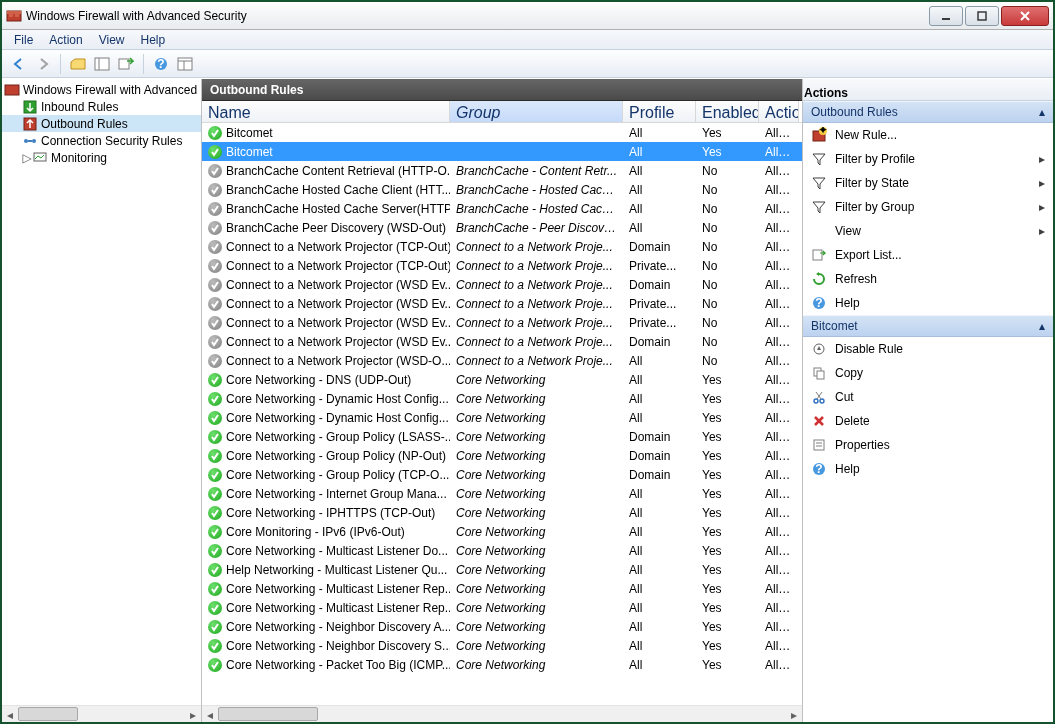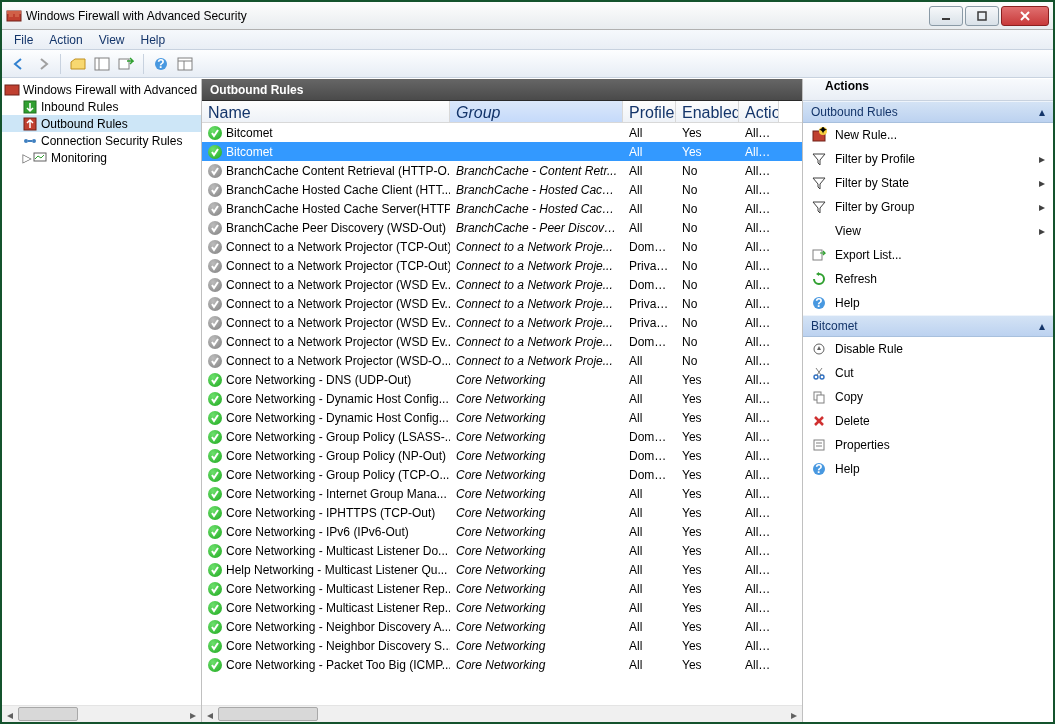--- a/index.html
+++ b/index.html
@@ -56,31 +56,31 @@
 .r-icon { width: 14px; height: 14px; border-radius: 50%; flex-shrink: 0; display: flex; align-items: center; justify-content: center; }
 .r-icon.enabled { background: radial-gradient(circle at 35% 30%, #6de06d, #1ea81e); }
 .r-icon.disabled { background: radial-gradient(circle at 35% 30%, #bcbcbc, #808080); }
 .r-icon svg { display: block; }
 .list-hscroll { height: 17px; border-top: 1px solid #e4e4e4; background: #f0f0f0; position: relative; }
 .list-hscroll .tbar { position: absolute; left: 16px; top: 1px; width: 100px; height: 14px; background: #d8d8d8; border: 1px solid #a8a8a8; border-radius: 2px; }
 .list-hscroll .arrow { position: absolute; top: 0; width: 16px; height: 17px; display: flex; align-items: center; justify-content: center; color: #606060; }
 .list-hscroll .arrow.r { right: 0; }
 
 
-.actions-header { height: 22px; background: linear-gradient(#f8fafd,#e9eef5); border-bottom: 1px solid #c8d2df; display: flex; align-items: flex-start; padding: 0 22px; font-weight: bold; }
+.actions-header { height: 22px; background: linear-gradient(#f8fafd,#e9eef5); border-bottom: 1px solid #c8d2df; display: flex; align-items: flex-end; padding: 0 1px; font-weight: bold; }
 .actions-sect-h { height: 22px; background: linear-gradient(#d4e3f5,#bcd2f0); border-bottom: 1px solid #a8c0dd; display: flex; align-items: center; padding: 0 8px; color: #14356a; justify-content: space-between; border-top: 1px solid #eef4fb; }
 .actions-list { display: flex; flex-direction: column; }
 .action-item { display: flex; align-items: center; height: 24px; padding: 0 8px; gap: 8px; cursor: default; }
 .action-item .a-icon { width: 16px; height: 16px; flex-shrink: 0; display: flex; align-items: center; justify-content: center; }
 .action-item .arrow-r { margin-left: auto; color: #404040; }
 
 
 .w-name { width: 248px; }
 .w-group { width: 173px; font-style: italic; }
-.w-profile { width: 53px; }
+.w-profile { width: 73px; }
 .w-enabled { width: 63px; }
 .w-action { width: 40px; }
 </style>
 </head>
 <body>
 
 <div class="window">
 
   <div class="titlebar">
     <span class="icon">
@@ -517,21 +517,21 @@
             <div class="cell w-enabled">Yes</div>
             <div class="cell w-action">Allow</div>
           </div>
           <div class="rule-row">
             <div class="cell name w-name">
               <span class="r-icon enabled">
                 <svg width="10" height="10">
                   <path d="M2 5 L4 8 L8 2" fill="none" stroke="#fff" stroke-width="2"></path>
                 </svg>
               </span>
-              <span>Core Networking - IPv6 (IPv6-Out)</span>
+              <span>Core Monitoring - IPv6 (IPv6-Out)</span>
             </div>
             <div class="cell w-group">Core Networking</div>
             <div class="cell w-profile">All</div>
             <div class="cell w-enabled">Yes</div>
             <div class="cell w-action">Allow</div>
           </div>
           <div class="rule-row">
             <div class="cell name w-name">
               <span class="r-icon enabled">
                 <svg width="10" height="10">
@@ -726,40 +726,40 @@
               <svg width="14" height="14">
                 <circle cx="7" cy="7" r="5" fill="#fff" stroke="#606060"></circle>
                 <path d="M7 4 L5 8 L9 8 Z" fill="#606060"></path>
               </svg>
             </span>
             <span>Disable Rule</span>
           </div>
         <div class="action-item">
             <span class="a-icon">
               <svg width="14" height="14">
+                <rect x="2" y="2" width="7" height="8" fill="#fff" stroke="#808080"></rect>
+                <rect x="5" y="5" width="7" height="8" fill="#fff" stroke="#808080"></rect>
+              </svg>
+            </span>
+            <span>Copy</span>
+          </div>
+        <div class="action-item">
+            <span class="a-icon">
+              <svg width="14" height="14">
                 <circle cx="4" cy="11" r="2" fill="none" stroke="#3070c0" stroke-width="1.4"></circle>
                 <circle cx="10" cy="11" r="2" fill="none" stroke="#3070c0" stroke-width="1.4"></circle>
                 <line x1="5" y1="9" x2="10" y2="2" stroke="#808080"></line>
                 <line x1="9" y1="9" x2="4" y2="2" stroke="#808080"></line>
               </svg>
             </span>
             <span>Cut</span>
           </div>
         <div class="action-item">
             <span class="a-icon">
               <svg width="14" height="14">
-                <rect x="2" y="2" width="7" height="8" fill="#fff" stroke="#808080"></rect>
-                <rect x="5" y="5" width="7" height="8" fill="#fff" stroke="#808080"></rect>
-              </svg>
-            </span>
-            <span>Copy</span>
-          </div>
-        <div class="action-item">
-            <span class="a-icon">
-              <svg width="14" height="14">
                 <line x1="3" y1="3" x2="11" y2="11" stroke="#d03030" stroke-width="2.5"></line>
                 <line x1="11" y1="3" x2="3" y2="11" stroke="#d03030" stroke-width="2.5"></line>
               </svg>
             </span>
             <span>Delete</span>
           </div>
         <div class="action-item">
             <span class="a-icon">
               <svg width="14" height="14">
                 <rect x="2" y="2" width="10" height="10" fill="#fff" stroke="#808080"></rect>

